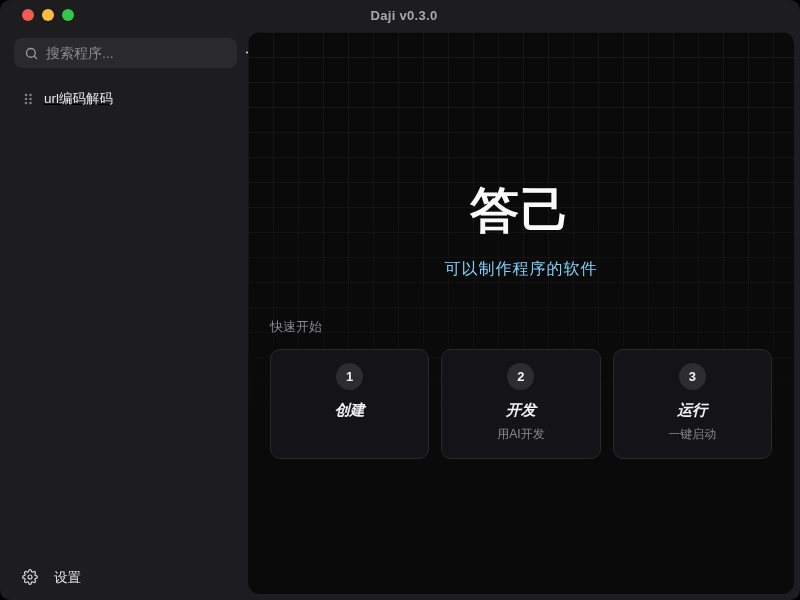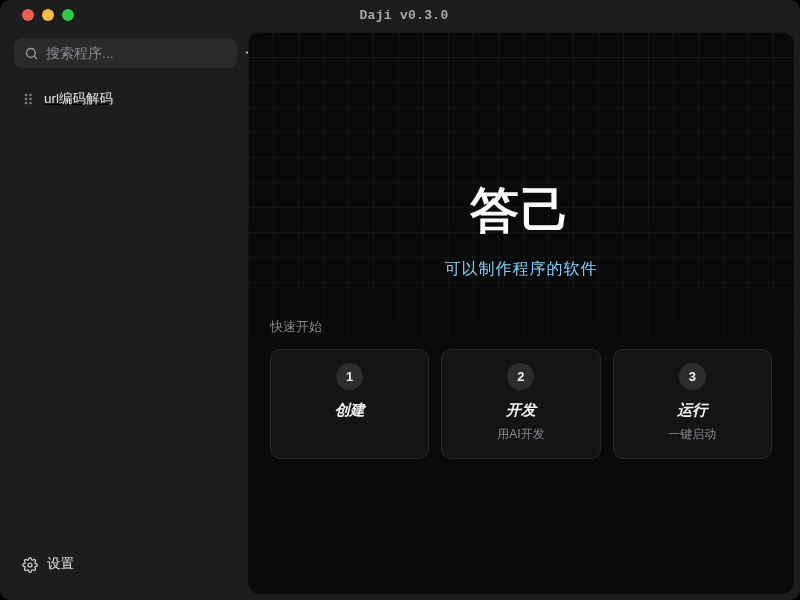--- a/index.html
+++ b/index.html
@@ -7,33 +7,33 @@
   body { font-family: "Liberation Sans", "DejaVu Sans", sans-serif; overflow: hidden; }
 
   .window {
     position: relative; width: 800px; height: 600px;
     background: #1d1d1f; border-radius: 10px; overflow: hidden;
   }
 
   
   .titlebar {
     position: absolute; top: 0; left: 8px; right: 0; height: 30px;
-    display: flex; align-items: center; justify-content: center; font-family: Liberation Mono, monospace;
+    display: flex; align-items: center; justify-content: center;
   }
   .titlebar-title { font-size: 13px; font-weight: 700; color: #a9a9ab; letter-spacing: .3px; }
   .traffic-lights { position: absolute; left: 14px; top: 9px; display: flex; gap: 8px; }
   .light { width: 12px; height: 12px; border-radius: 50%; }
   .light.red    { background: #f05c54; }
   .light.yellow { background: #f5bd45; }
   .light.green  { background: #33c748; }
 
   
   .sidebar {
     position: absolute; left: 0; top: 30px; bottom: 0; width: 248px;
-    display: flex; flex-direction: column; padding: 8px 14px 20px 14px;
+    display: flex; flex-direction: column; padding: 8px 14px 6px 14px;
   }
   .search-row { display: flex; align-items: center; gap: 8px; }
   .search-box {
     flex: 1; height: 30px; background: #2a2a2c; border-radius: 8px;
     display: flex; align-items: center; padding: 0 10px; gap: 7px;
   }
   .search-box svg { flex: 0 0 auto; stroke: #98989d; }
   .search-input {
     flex: 1; min-width: 0; background: transparent; border: none; outline: none;
     color: #e8e8ea; font-size: 14px; font-family: inherit;
@@ -49,21 +49,21 @@
   .program-item {
     display: flex; align-items: center; gap: 10px;
     padding: 6px 8px; border-radius: 6px; cursor: pointer;
   }
   .drag-handle { display: flex; align-items: center; color: #7e7e83; }
   .program-label { color: #e7e7e9; font-size: 13.5px; }
 
   .sidebar-spacer { flex: 1; }
 
   .settings-row {
-    display: flex; align-items: flex-end; gap: 9px;
+    display: flex; align-items: flex-start; gap: 16px;
     padding: 7px 8px; border-radius: 6px; cursor: pointer;
   }
   .settings-row svg { stroke: #d6d6d8; }
   .settings-label { color: #e7e7e9; font-size: 13.5px; }
 
   
   .main-panel {
     position: absolute; left: 248px; top: 32px; right: 6px; bottom: 6px;
     background: #0a0a0b; border-radius: 12px; overflow: hidden;
   }

